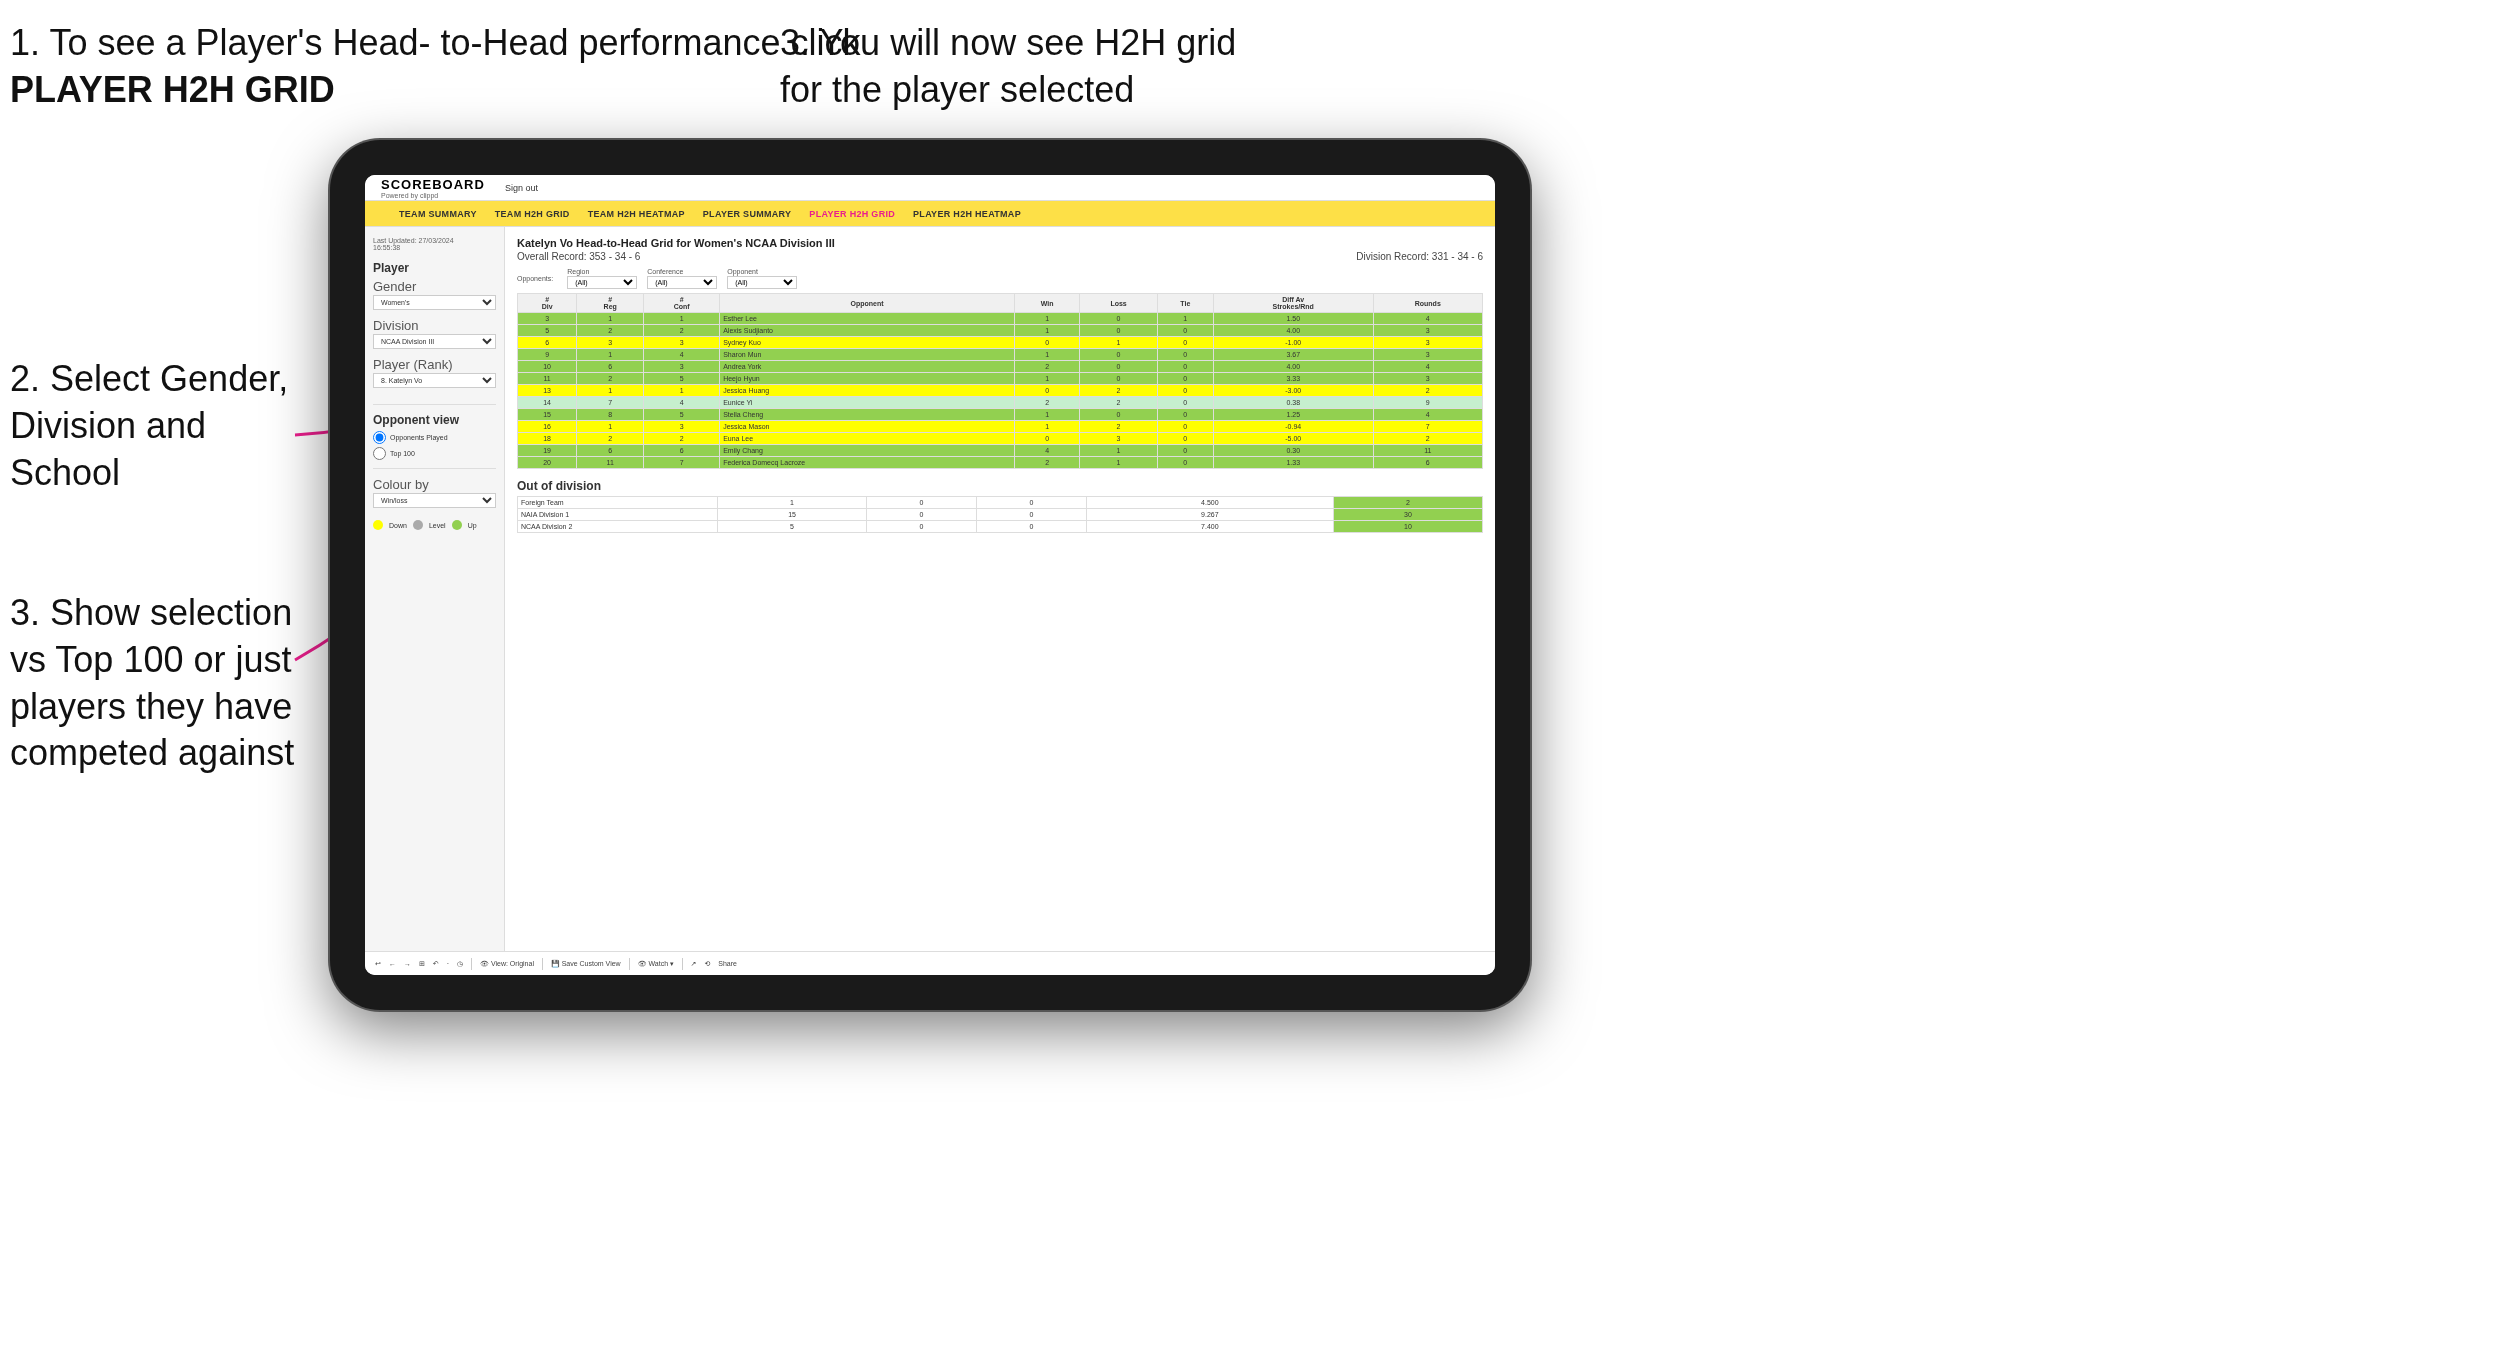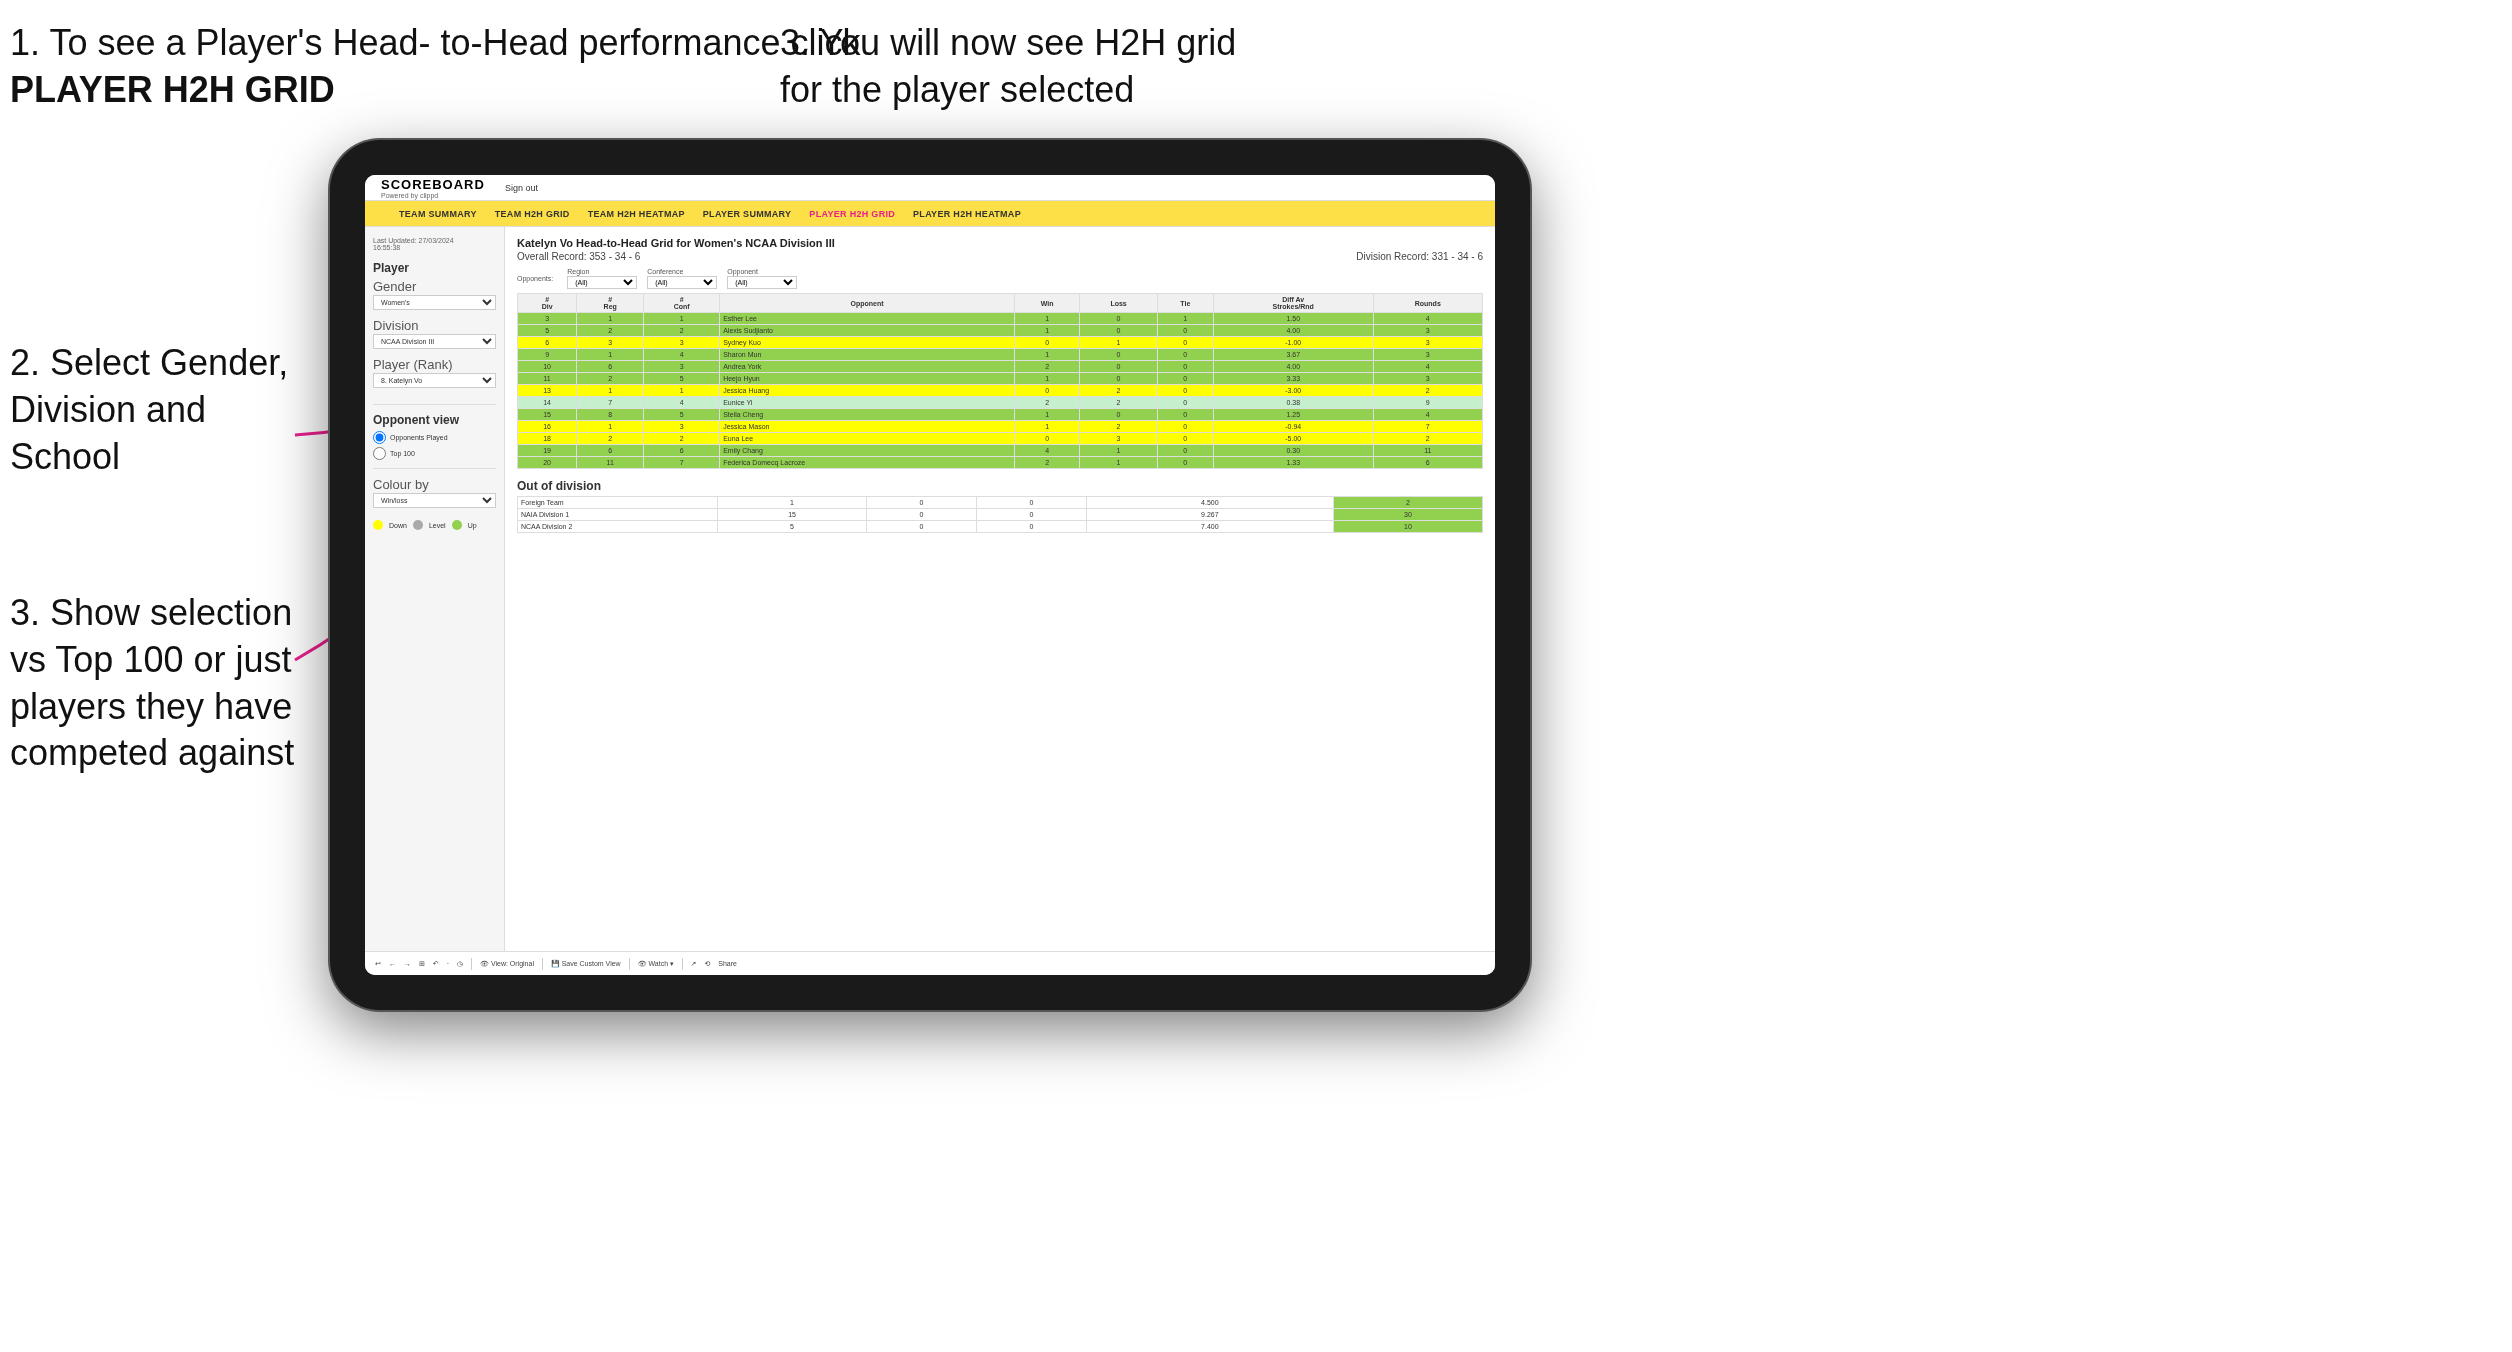--- a/index.html
+++ b/index.html
@@ -299,21 +299,21 @@
       gap: 2px;
     }
     .toolbar-sep {
       width: 1px;
       height: 12px;
       background: #ccc;
     }
 
     
     .ann-1 { top: 20px; left: 10px; }
-    .ann-2 { top: 340px; left: 10px; }
+    .ann-2 { top: 356px; left: 10px; }
     .ann-3-left { top: 590px; left: 10px; }
     .ann-3-right { top: 20px; left: 780px; }
 
     
   </style>
 </head>
 <body>
 
 <div class="annotation ann-1">
   <span>1. To see a Player's Head-

